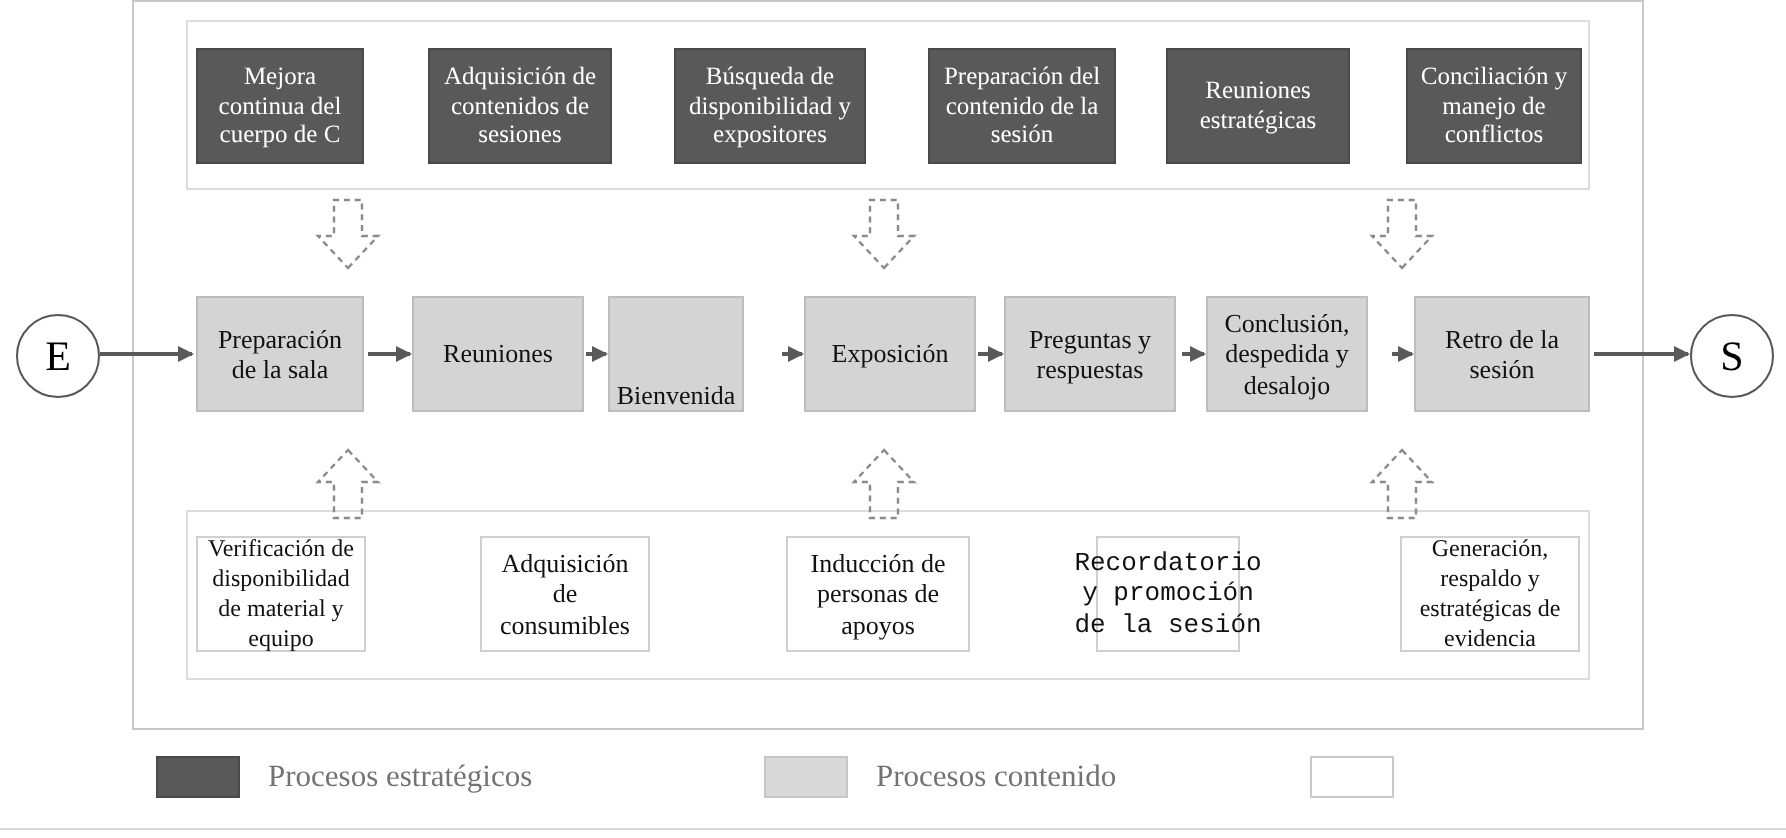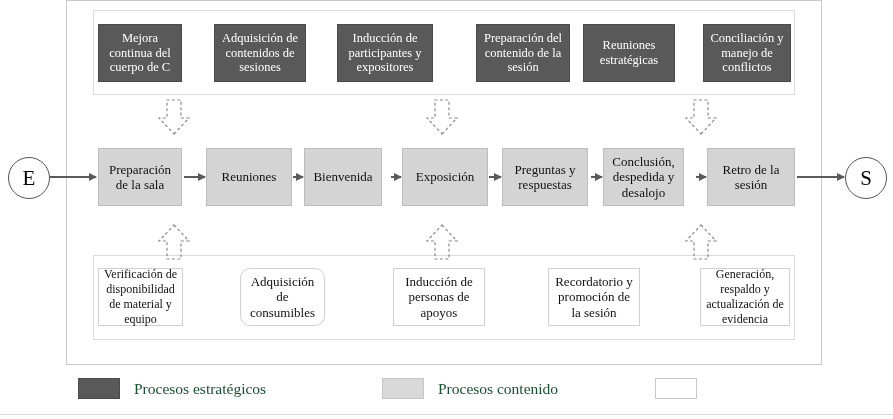--- a/index.html
+++ b/index.html
@@ -146,21 +146,21 @@
     top: 0;
   }
   .swatch {
     width: 42px;
     height: 21px;
     box-sizing: border-box;
   }
   .sw-strategic { background: #595959; border: 1px solid #4a4a4a; }
   .sw-operative { background: #d9d9d9; border: 1px solid #c6c6c6; }
   .sw-support   { background: #ffffff; border: 1px solid #c9c9c9; }
-  .legend-label { font-size: 15.5px; color: #14532d; white-space: nowrap; }
+  .legend-label { font-size: 15.5px; color: #737373; white-space: nowrap; }
   .legend-1 { left: 78px; }
   .legend-2 { left: 382px; }
   .legend-3 { left: 655px; }
 
   .bottom-rule {
     position: absolute;
     left: 0;
     top: 414px;
     width: 893px;
     height: 1px;
@@ -179,23 +179,23 @@
   <div class="panel panel-support"></div>
 
   <div id="strategic-boxes">
       <div class="box box-strategic" style="left: 98px; width: 84px;">
         <span class="box-inner">Mejora continua del cuerpo de C</span>
       </div>
       <div class="box box-strategic" style="left: 214px; width: 92px;">
         <span class="box-inner">Adquisición de contenidos de sesiones</span>
       </div>
       <div class="box box-strategic" style="left: 337px; width: 96px;">
-        <span class="box-inner">Inducción de participantes y expositores</span>
-      </div>
-      <div class="box box-strategic" style="left: 476px; width: 94px;">
+        <span class="box-inner">Búsqueda de disponibilidad y expositores</span>
+      </div>
+      <div class="box box-strategic" style="left: 464px; width: 94px;">
         <span class="box-inner">Preparación del contenido de la sesión</span>
       </div>
       <div class="box box-strategic" style="left: 583px; width: 92px;">
         <span class="box-inner">Reuniones estratégicas</span>
       </div>
       <div class="box box-strategic" style="left: 703px; width: 88px;">
         <span class="box-inner">Conciliación y manejo de conflictos</span>
       </div>
     </div>
 
@@ -236,21 +236,21 @@
       <div class="flow-arrow" style="left: 797px; width: 47px;"></div>
     </div>
 
   <div id="operative-boxes">
       <div class="box box-operative" style="left: 98px; width: 84px;">
         <span class="box-inner">Preparación de la sala</span>
       </div>
       <div class="box box-operative" style="left: 206px; width: 86px;">
         <span class="box-inner">Reuniones</span>
       </div>
-      <div class="box box-operative" style="left: 304px; width: 78px;">
+      <div class="box box-operative" style="left: 304px; width: 68px; align-items: flex-end;">
         <span class="box-inner">Bienvenida</span>
       </div>
       <div class="box box-operative" style="left: 402px; width: 86px;">
         <span class="box-inner">Exposición</span>
       </div>
       <div class="box box-operative" style="left: 502px; width: 86px;">
         <span class="box-inner">Preguntas y respuestas</span>
       </div>
       <div class="box box-operative" style="left: 603px; width: 81px;">
         <span class="box-inner">Conclusión, despedida y desalojo</span>
@@ -275,31 +275,31 @@
         <svg width="34" height="40" viewBox="0 0 34 40">
           <polygon points="17,3 32,19 24,19 24,37 10,37 10,19 2,19" fill="none" stroke="#8a8a8a" stroke-width="1.2" stroke-dasharray="3,2.4"></polygon>
         </svg>
       </div>
     </div>
 
   <div id="support-boxes">
       <div class="box box-support small" style="left: 98px; width: 85px;">
         <span class="box-inner">Verificación de disponibilidad de material y equipo</span>
       </div>
-      <div class="box box-support" style="left: 240px; width: 85px; border-radius: 10px;">
+      <div class="box box-support" style="left: 240px; width: 85px;">
         <span class="box-inner">Adquisición de consumibles</span>
       </div>
       <div class="box box-support" style="left: 393px; width: 92px;">
         <span class="box-inner">Inducción de personas de apoyos</span>
       </div>
-      <div class="box box-support" style="left: 548px; width: 92px;">
+      <div class="box box-support" style="left: 548px; width: 72px; font-family: Liberation Mono, monospace;">
         <span class="box-inner">Recordatorio y promoción de la sesión</span>
       </div>
       <div class="box box-support small" style="left: 700px; width: 90px;">
-        <span class="box-inner">Generación, respaldo y actualización de evidencia</span>
+        <span class="box-inner">Generación, respaldo y estratégicas de evidencia</span>
       </div>
     </div>
 
   <div class="legend">
     <div class="legend-item legend-1">
       <span class="swatch sw-strategic"></span>
       <span class="legend-label">Procesos estratégicos</span>
     </div>
     <div class="legend-item legend-2">
       <span class="swatch sw-operative"></span>

